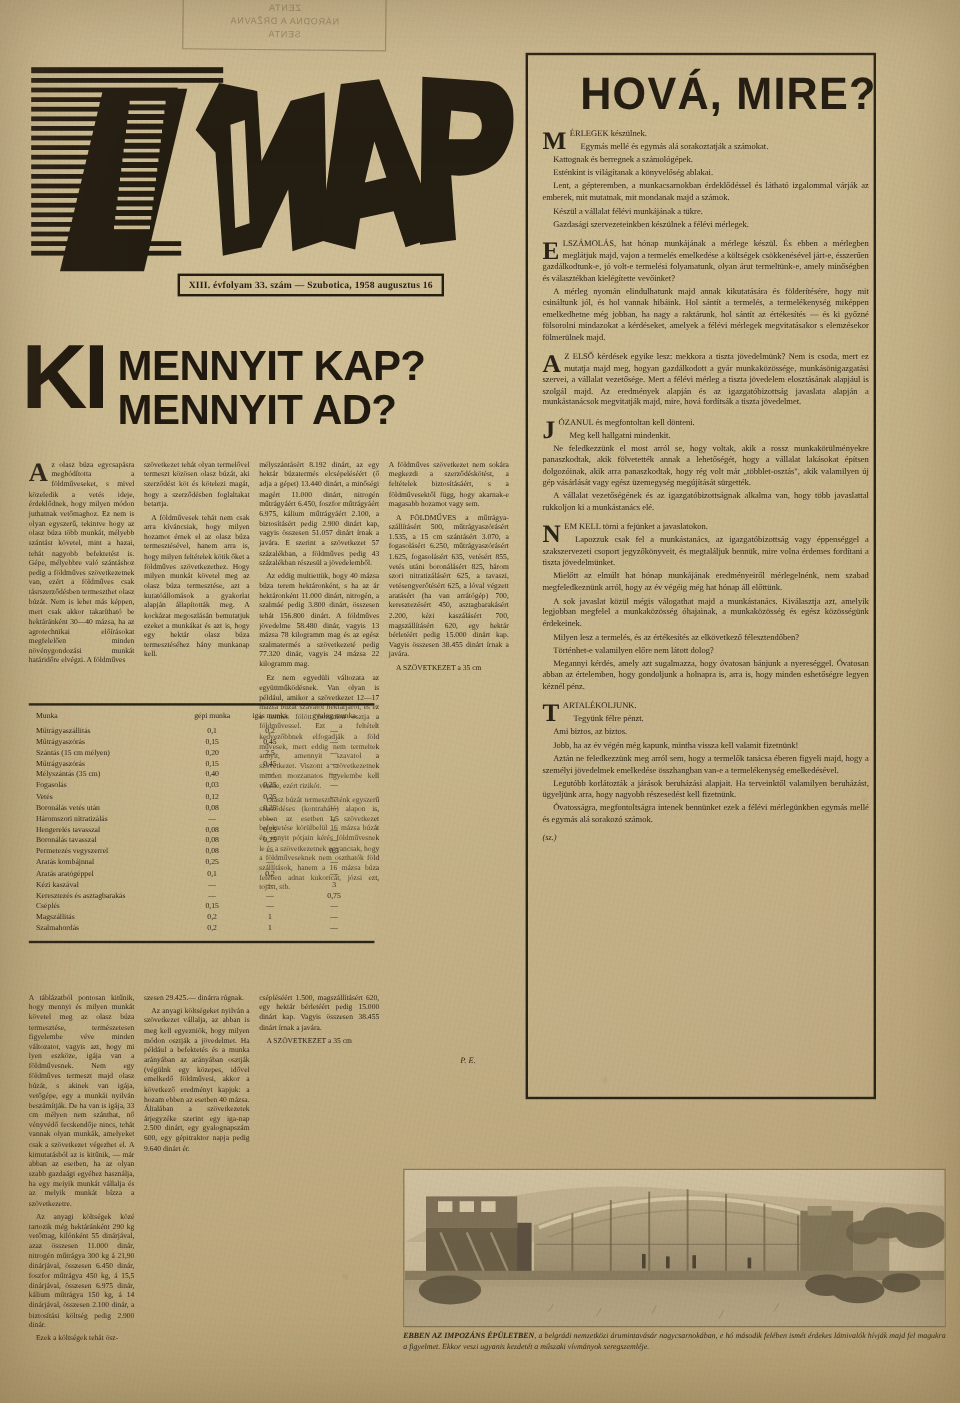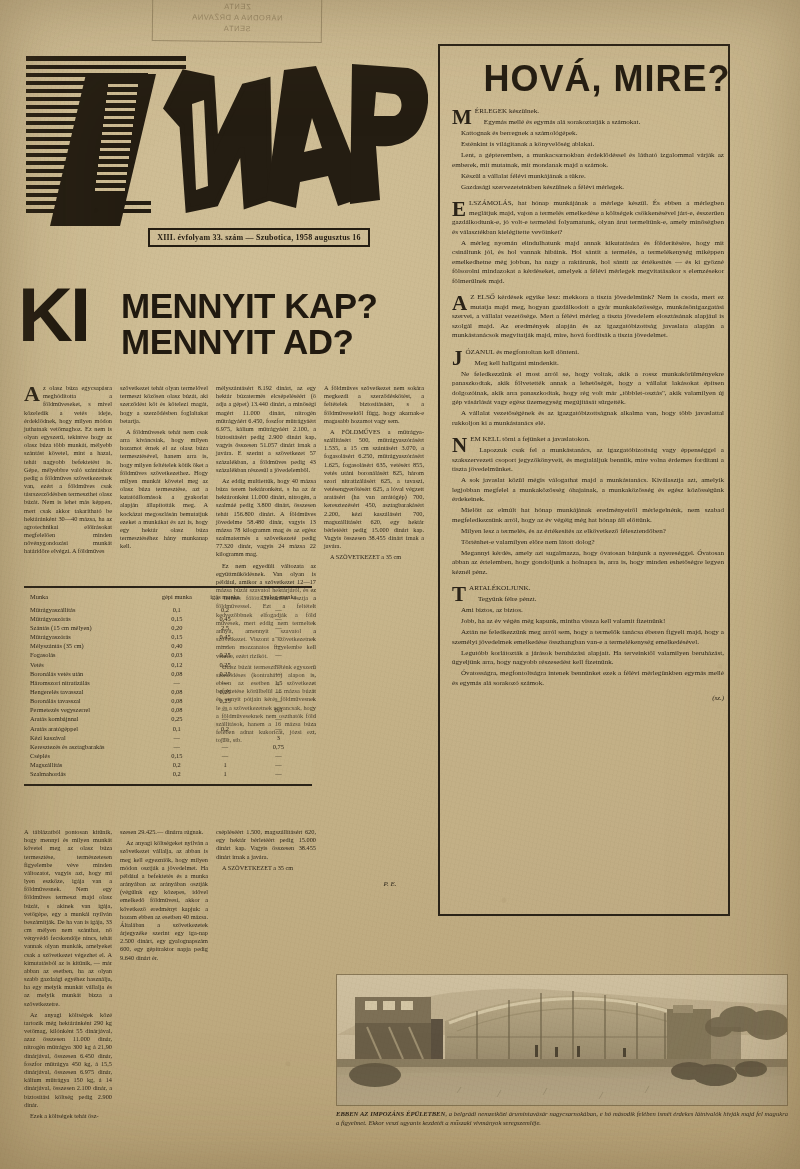--- a/index.html
+++ b/index.html
@@ -107,21 +107,20 @@
 
   
   #headline {
     position: absolute;
     left: 18px;
     top: 286px;
     width: 410px;
     z-index: 5;
     display: flex;
     align-items: flex-start;
-    gap: 23px;
   }
   #headline .ki {
     font-family: "Liberation Sans", sans-serif;
     font-weight: bold;
     font-size: 76px;
     line-height: 0.82;
     letter-spacing: -3px;
     color: #211a10;
     padding-right: 10px;
     margin-top: -2px;
@@ -244,21 +243,21 @@
   #edbody p { margin: 0 0 1.5px 0; text-indent: 9px; }
   #edbody p.lead { text-indent: 0; margin-top: 7px; }
   #edbody p.lead::first-letter {
     float: left;
     font-size: 21px;
     line-height: 0.78;
     font-weight: bold;
     padding: 2px 3px 0 0;
   }
   #edbody .sig {
-    text-align: right;
+    text-align: left;
     font-style: italic;
     font-size: 7px;
     margin-top: 6px;
     text-indent: 0;
   }
 
   
   #photo {
     position: absolute;
     left: 336px;
@@ -558,22 +557,22 @@
         <p>Gazdasági szervezeteinkben készülnek a félévi mérlegek.</p>
         <p class="lead">ELSZÁMOLÁS, hat hónap munkájának a mérlege készül. És ebben a mérlegben meglátjuk majd, vajon a termelés emelkedése a költségek csökkenésével járt-e, ésszerűen gazdálkodtunk-e, jó volt-e termelési folyamatunk, olyan árut termeltünk-e, amely minőségben és választékban kielégítette vevőinket?</p>
         <p>A mérleg nyomán elindulhatunk majd annak kikutatására és földerítésére, hogy mit csináltunk jól, és hol vannak hibáink. Hol sántít a termelés, a termelékenység miképpen emelkedhetne még jobban, ha nagy a raktárunk, hol sántít az értékesítés — és ki győzné fölsorolni mindazokat a kérdéseket, amelyek a félévi mérlegek megvitatásakor s elemzésekor fölmerülnek majd.</p>
         <p class="lead">AZ ELSŐ kérdések egyike lesz: mekkora a tiszta jövedelmünk? Nem is csoda, mert ez mutatja majd meg, hogyan gazdálkodott a gyár munkaközössége, munkásönigazgatási szervei, a vállalat vezetősége. Mert a félévi mérleg a tiszta jövedelem elosztásának alapjául is szolgál majd. Az eredmények alapján és az igazgatóbizottság javaslata alapján a munkástanácsok megvitatják majd, mire, hová fordítsák a tiszta jövedelmet.</p>
         <p class="lead">JÓZANUL és megfontoltan kell dönteni.</p>
         <p>Meg kell hallgatni mindenkit.</p>
         <p>Ne feledkezzünk el most arról se, hogy voltak, akik a rossz munkakörülményekre panaszkodtak, akik fölvetették annak a lehetőségét, hogy a vállalat lakásokat építsen dolgozóinak, akik arra panaszkodtak, hogy rég volt már „többlet-osztás", akik valamilyen új gép vásárlását vagy egész üzemegység megújítását sürgették.</p>
         <p>A vállalat vezetőségének és az igazgatóbizottságnak alkalma van, hogy több javaslattal rukkoljon ki a munkástanács elé.</p>
         <p class="lead">NEM KELL törni a fejünket a javaslatokon.</p>
         <p>Lapozzuk csak fel a munkástanács, az igazgatóbizottság vagy éppenséggel a szakszervezeti csoport jegyzőkönyveit, és megtaláljuk bennük, mire volna érdemes fordítani a tiszta jövedelmünket.</p>
+        <p>Mielőtt az elmúlt hat hónap munkájának eredményeiről mérlegelnénk, nem szabad megfeledkeznünk arról, hogy az év végéig még hat hónap áll előttünk.</p>
         <p>A sok javaslat közül mégis válogathat majd a munkástanács. Kiválasztja azt, amelyik legjobban megfelel a munkaközösség óhajainak, a munkaközösség és egész közösségünk érdekeinek.</p>
-        <p>Mielőtt az elmúlt hat hónap munkájának eredményeiről mérlegelnénk, nem szabad megfeledkeznünk arról, hogy az év végéig még hat hónap áll előttünk.</p>
         <p>Milyen lesz a termelés, és az értékesítés az elkövetkező félesztendőben?</p>
         <p>Történhet-e valamilyen előre nem látott dolog?</p>
         <p>Megannyi kérdés, amely azt sugalmazza, hogy óvatosan bánjunk a nyereséggel. Óvatosan abban az értelemben, hogy gondoljunk a holnapra is, arra is, hogy minden eshetőségre legyen kéznél pénz.</p>
         <p class="lead">TARTALÉKOLJUNK.</p>
         <p>Tegyünk félre pénzt.</p>
         <p>Ami biztos, az biztos.</p>
         <p>Jobb, ha az év végén még kapunk, mintha vissza kell valamit fizetnünk!</p>
         <p>Aztán ne feledkezzünk meg arról sem, hogy a termelők tanácsa éberen figyeli majd, hogy a személyi jövedelmek emelkedése összhangban van-e a termelékenység emelkedésével.</p>
         <p>Legutóbb korlátozták a járások beruházási alapjait. Ha terveinktől valamilyen beruházást, ügyeljünk arra, hogy nagyobb részesedést kell fizetnünk.</p>
         <p>Óvatosságra, megfontoltságra intenek bennünket ezek a félévi mérlegünkben egymás mellé és egymás alá sorakozó számok.</p>

